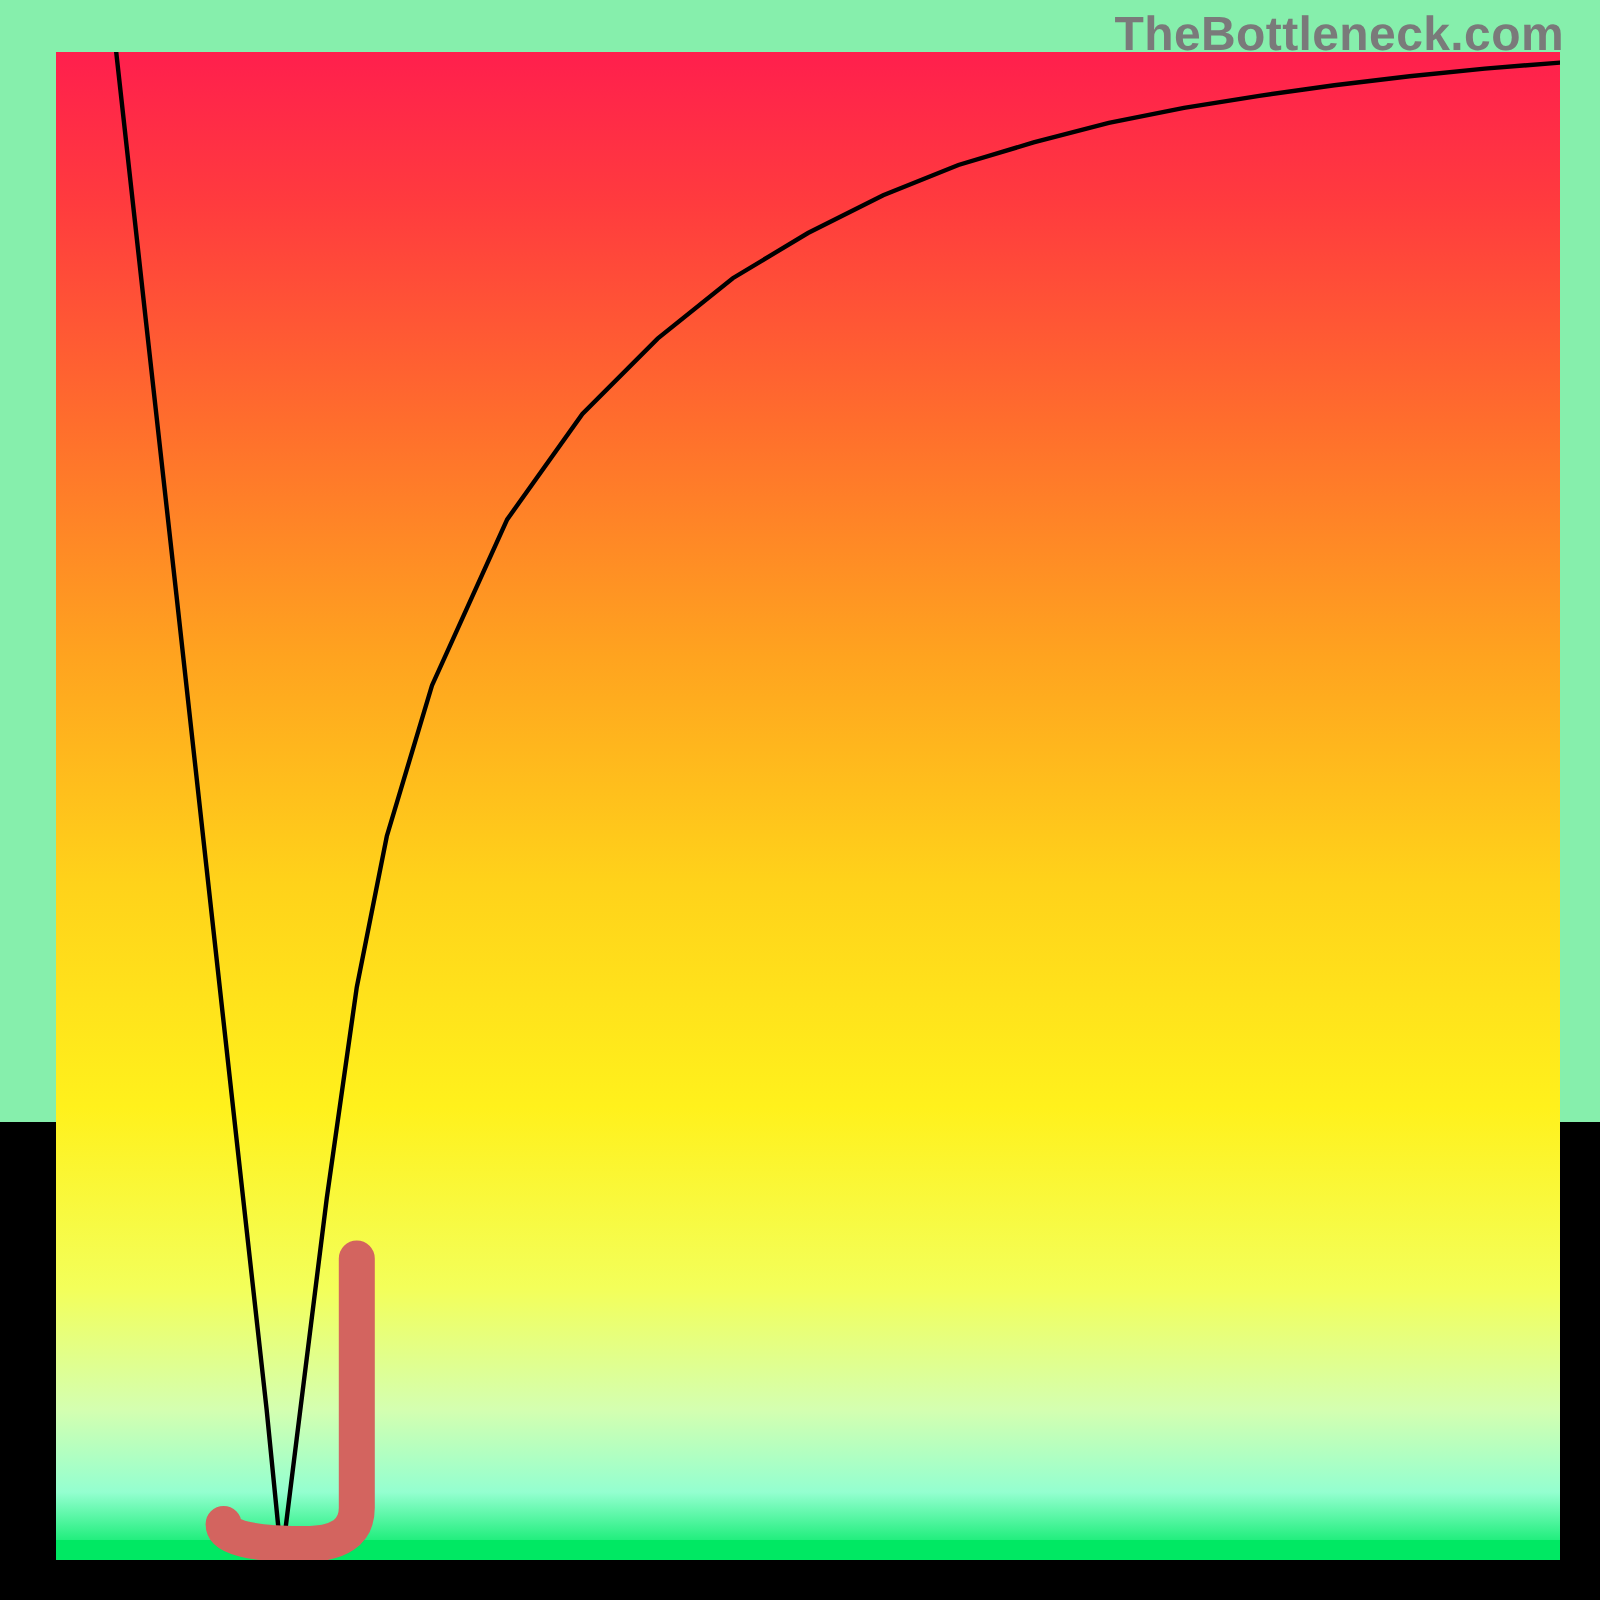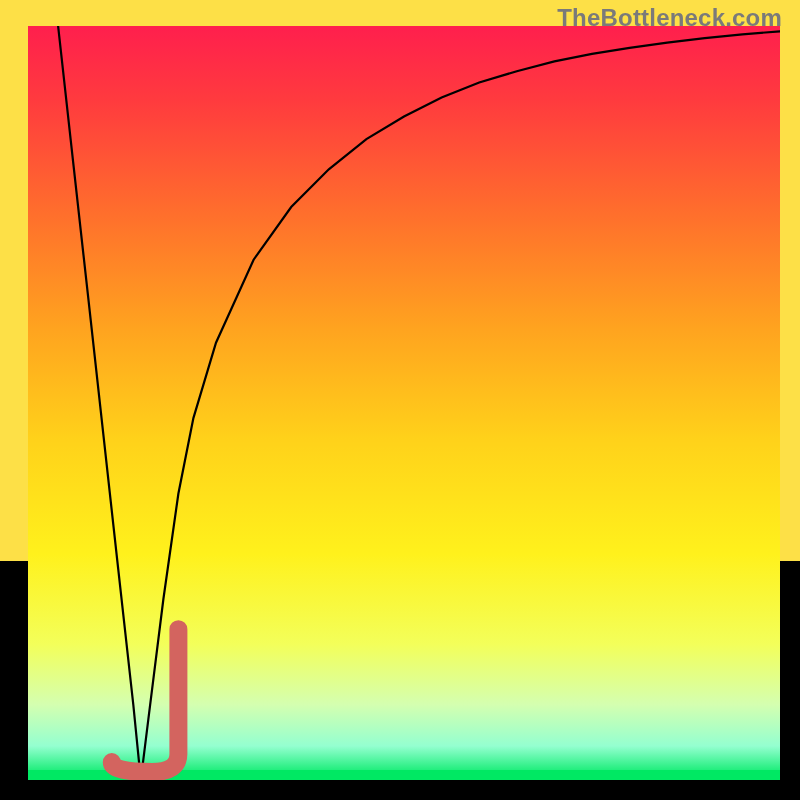--- a/index.html
+++ b/index.html
@@ -9,21 +9,21 @@
     height: 800px;
     background: #000;
     overflow: hidden;
   }
   .frame {
     position: absolute;
     left: 0;
     top: 0;
     width: 800px;
     height: 561px;
-    background: #fde047;
+    background: #86efac;
   }
   .plot {
     position: absolute;
     left: 28px;
     top: 26px;
     width: 752px;
     height: 754px;
   }
   .watermark {
     position: absolute;

